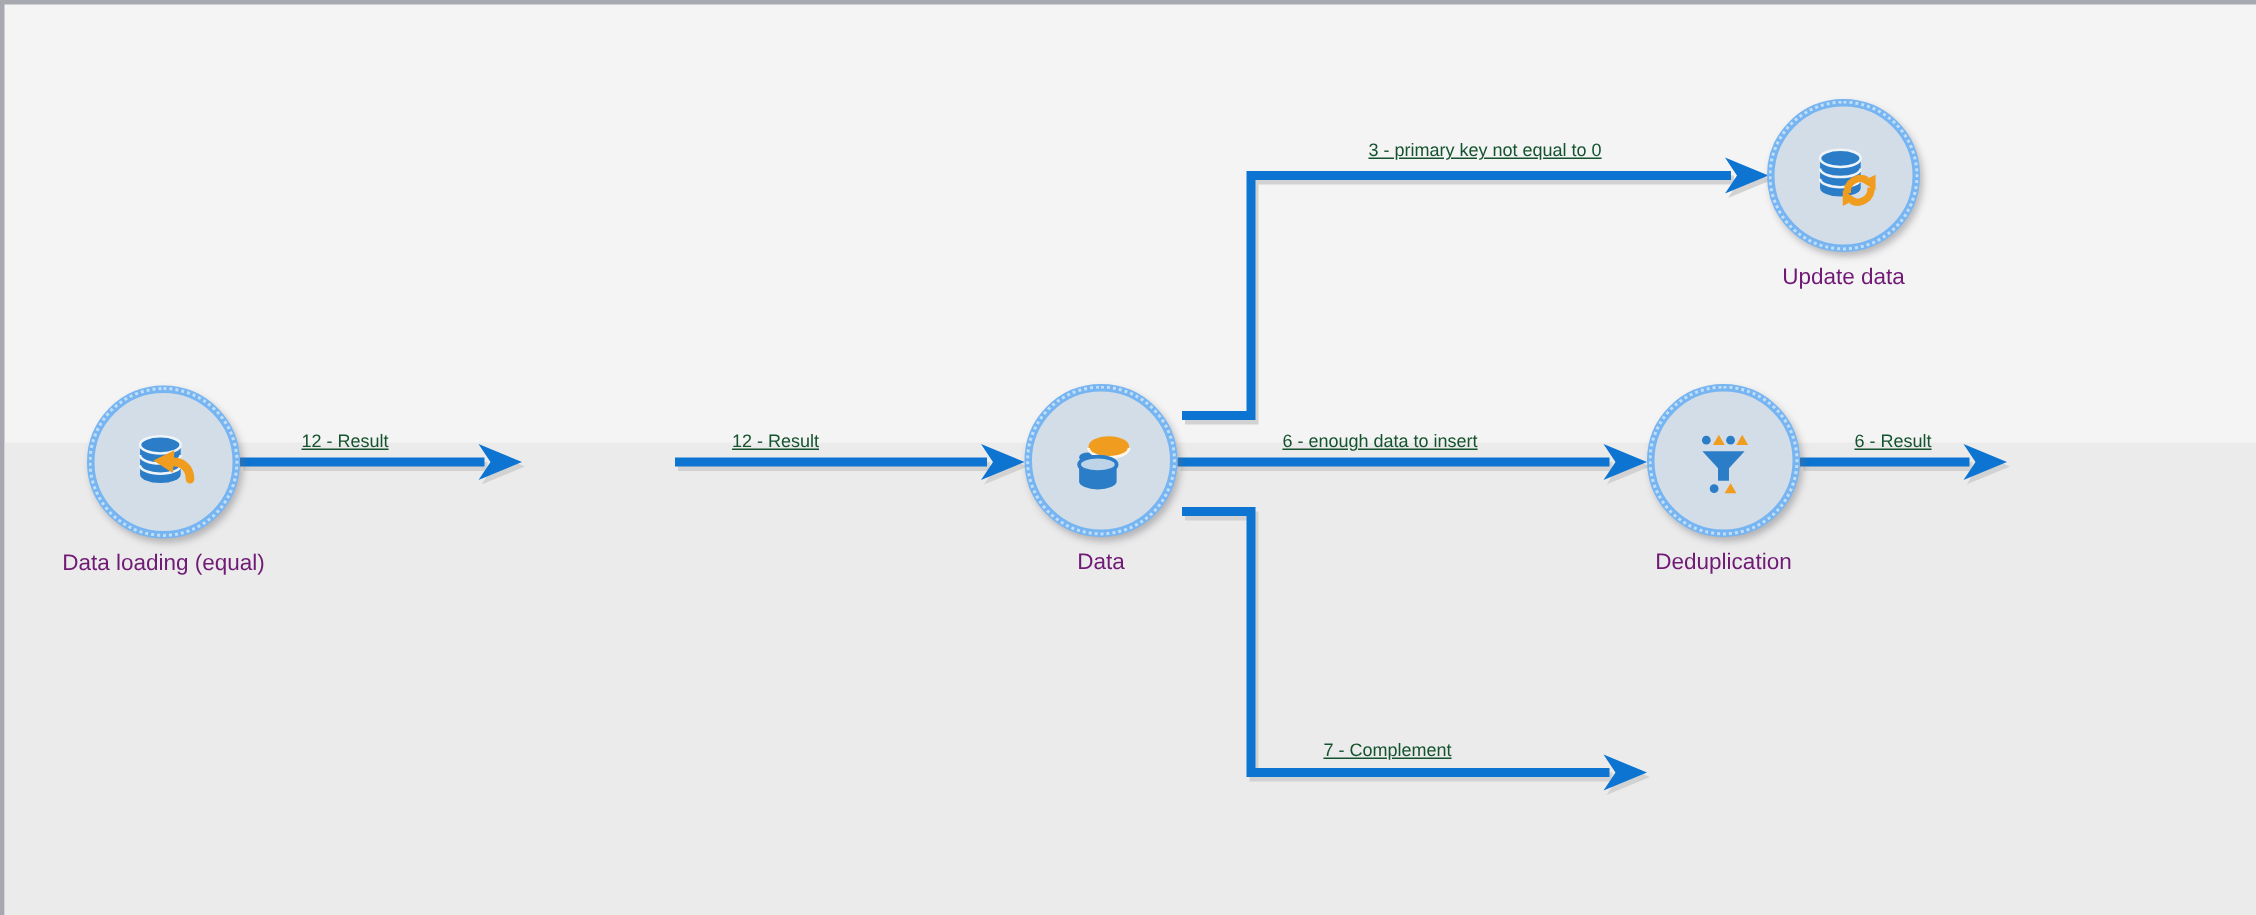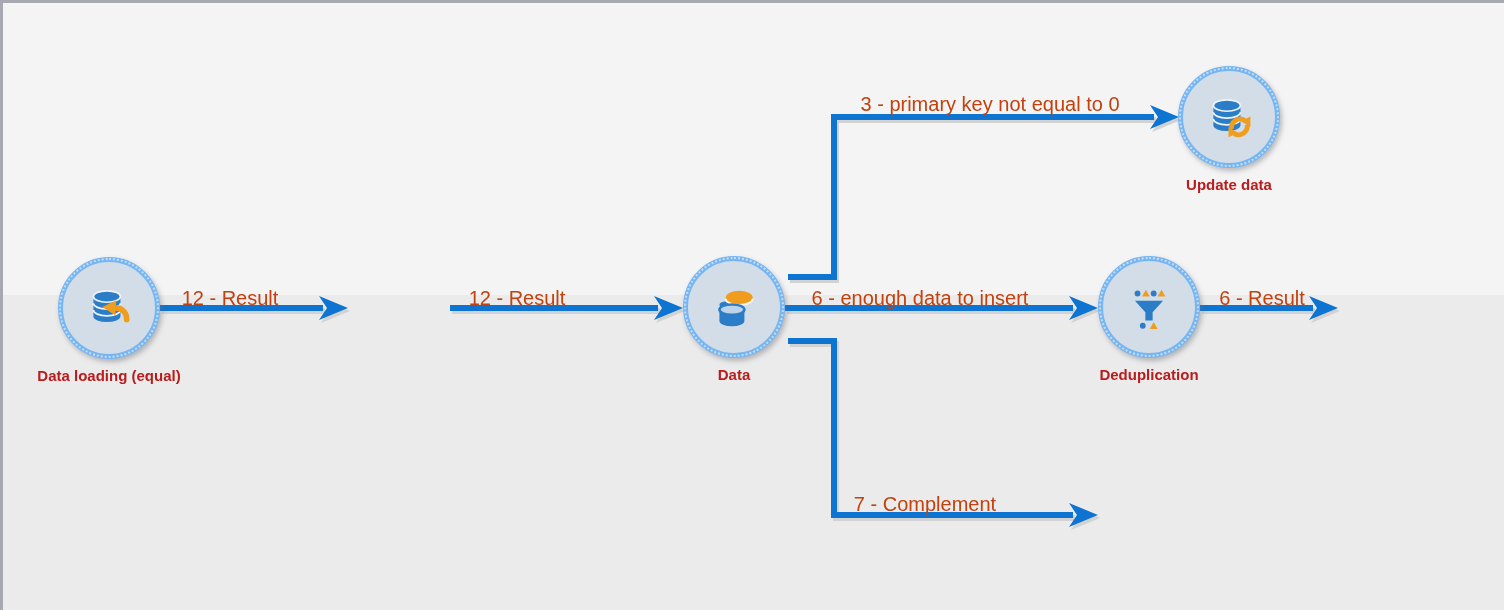--- a/index.html
+++ b/index.html
@@ -55,30 +55,30 @@
     pointer-events: none;
   }
   .node-icon { width: 50px; height: 50px; }
   .node-label {
     position: absolute;
     top: 110px;
     left: 50%;
     transform: translateX(-50%);
     white-space: nowrap;
     font-size: 15px;
-    color: #b91c1c;
-    font-weight: bold;
+    color: #701a75;
   }
 
   .edge-label {
     position: absolute;
     transform: translateX(-50%);
     white-space: nowrap;
-    font-size: 20px;
-    color: #c2410c;
+    font-size: 12px;
+    color: #14532d;
+    text-decoration: underline;
   }
 </style>
 </head>
 <body>
 
 <div class="canvas">
   <div class="canvas-lower-band"></div>
 
   <svg class="edges-layer" viewBox="0 0 1501 607">
 

